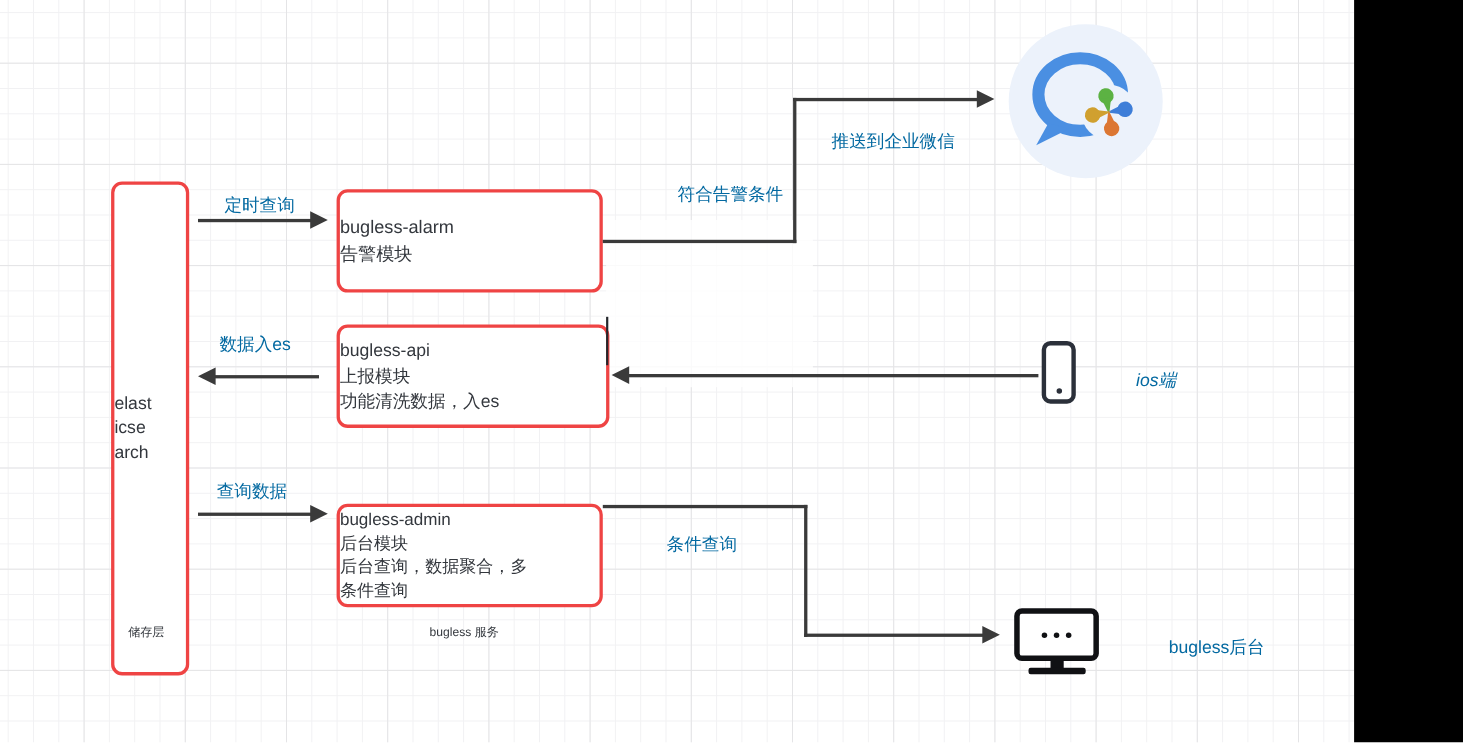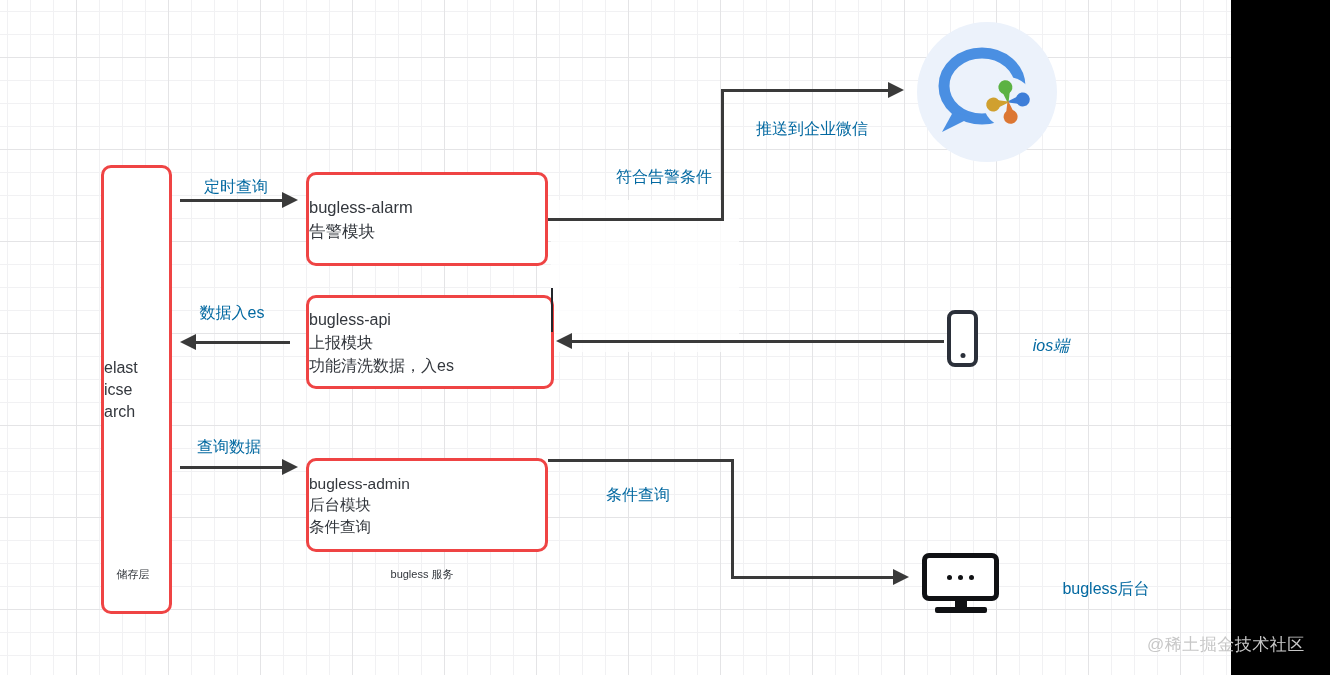--- a/index.html
+++ b/index.html
@@ -111,20 +111,21 @@
   <div class="box" id="api-box">
     <span>bugless-api</span>
     <span>上报模块</span>
     <span>功能清洗数据，入es</span>
   </div>
   <div class="stray-line"></div>
 
   <div class="box" id="admin-box">
     <span>bugless-admin</span>
     <span>后台模块</span>
+    <span>后台查询，数据聚合，多</span>
     <span>条件查询</span>
   </div>
 
   <div class="hline" style="left:180px;top:199px;width:104px;"></div>
   <div class="arr-r" style="left:282px;top:192px;"></div>
   <div class="lbl" style="left:236px;top:177px;">定时查询</div>
 
   <div class="hline" style="left:194px;top:341px;width:96px;"></div>
   <div class="arr-l" style="left:180px;top:334px;"></div>
   <div class="lbl" style="left:232px;top:303px;">数据入es</div>
@@ -186,14 +187,13 @@
     <i></i>
   </div>
   <div id="monitor-neck"></div>
   <div id="monitor-base"></div>
   <div class="lbl" style="left:1106px;top:579px;">bugless后台</div>
 
   <div class="caption" style="left:133px;top:567px;">储存层</div>
   <div class="caption" style="left:422px;top:567px;">bugless 服务</div>
 
   <div class="black-strip"></div>
-  <div id="watermark">@稀土掘金技术社区</div>
 </div>
 
 </body></html>

